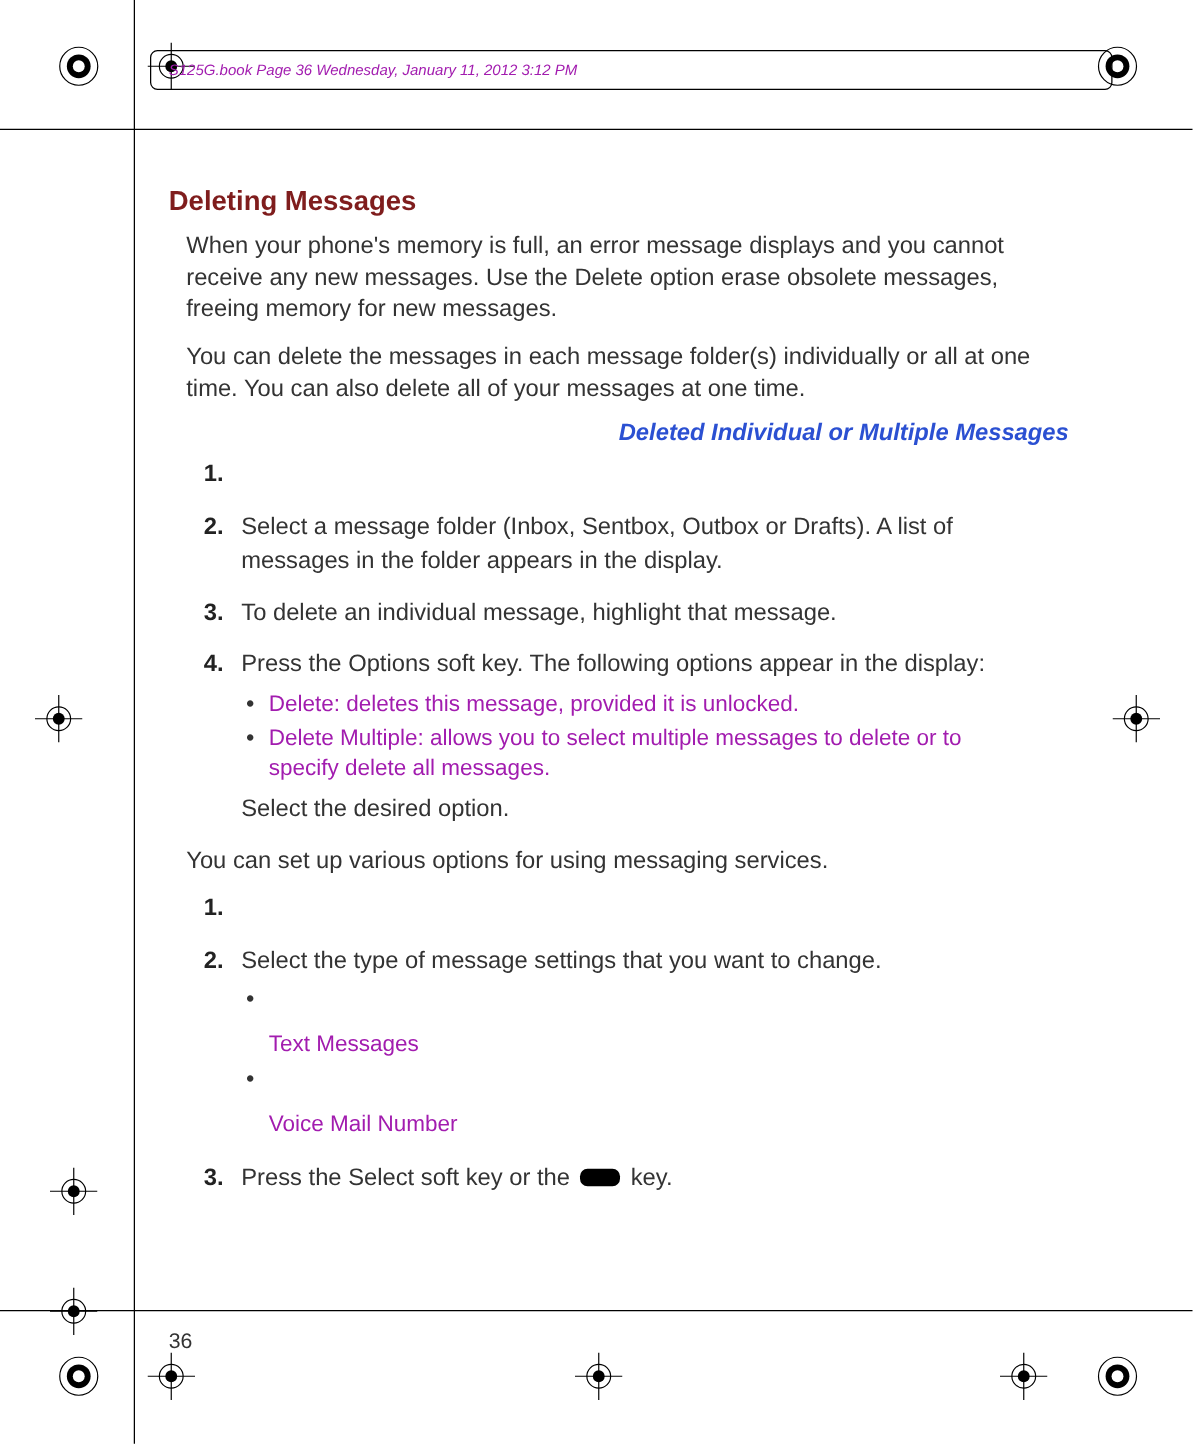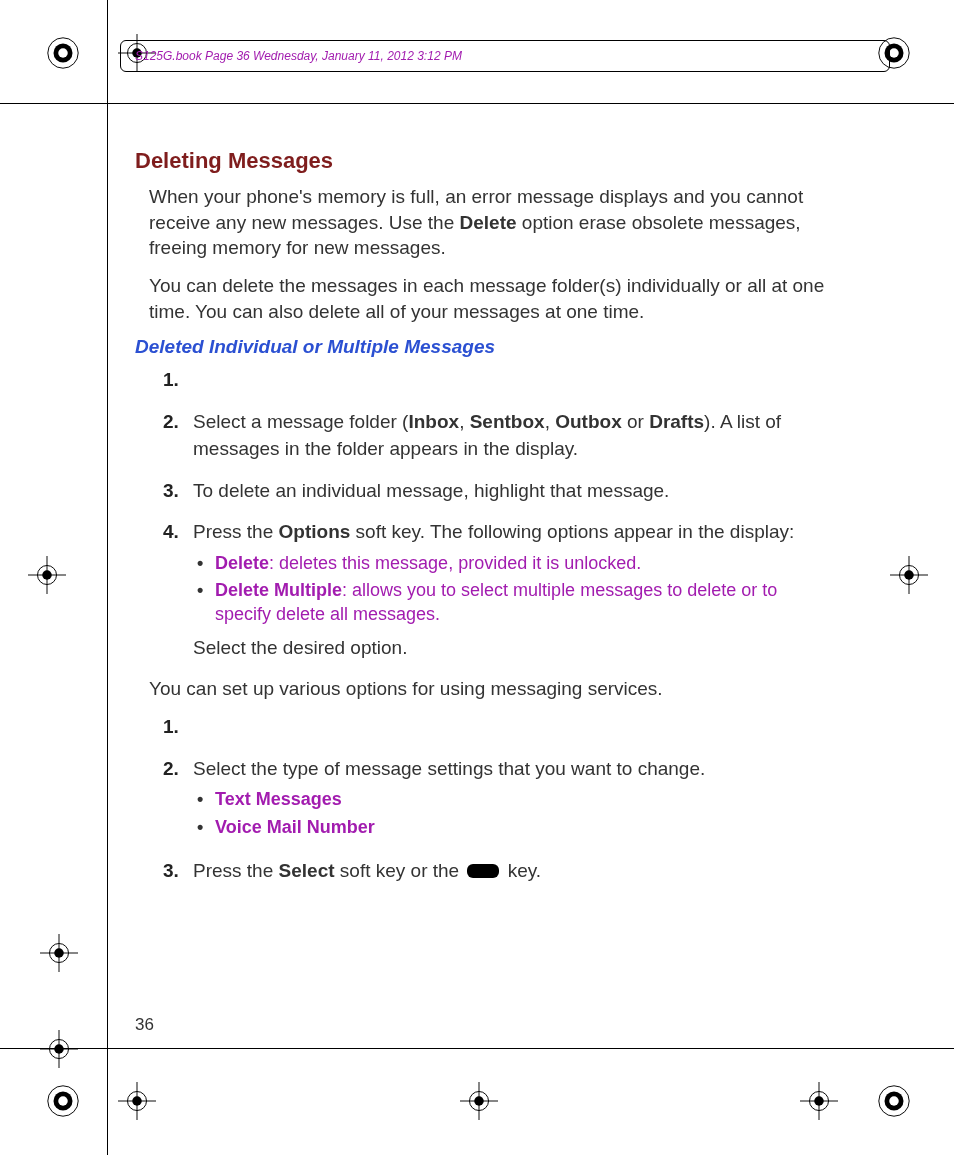--- a/index.html
+++ b/index.html
@@ -40,52 +40,53 @@
     font-weight: 700;
     font-size: 22px;
     margin: 8px 0 10px 0;
   }
   .h-blue-italic {
     color: #2b50d2;
     font-style: italic;
     font-weight: 700;
     font-size: 19px;
     margin: 6px 0 8px 0;
+    text-align: right;
   }
   .para {
     font-size: 19px;
     line-height: 1.35;
     margin: 6px 0 12px 14px;
     color: #333;
     max-width: 680px;
   }
   .ol { margin-left: 28px; }
   .li-row { display: flex; align-items: flex-start; margin: 8px 0 14px 0; font-size: 19px; line-height: 1.45; }
   .li-num { font-weight: 700; width: 30px; flex-shrink: 0; text-align: left; }
   .li-body { flex: 1; color: #333; max-width: 620px; }
   .sub-ul { margin-left: 4px; margin-top: 6px; }
   .sub-li { display: flex; align-items: flex-start; margin: 4px 0; font-size: 18px; line-height: 1.3; }
   .dot { width: 18px; flex-shrink: 0; font-weight: 700; }
   .sub-body { flex: 1; color: #a21caf; max-width: 600px; }
-  .b { font-weight: 700; font-family: Arial, Helvetica, sans-serif; }
+  .b { font-weight: 400; font-family: Arial, Helvetica, sans-serif; margin-top: 36px; }
   .cond { font-stretch: condensed; }
   .arrow { font-weight: 700; }
   .key-icon {
     display: inline-block;
     width: 32px;
     height: 14px;
     background: #000;
     border-radius: 6px;
     vertical-align: -1px;
     margin: 0 3px;
   }
   .page-num {
     position: absolute;
     left: 135px;
-    top: 1015px;
+    top: 1063px;
     font-size: 17px;
     color: #333;
   }
 </style>
 </head>
 <body>
 
 <div class="crop-line-h" style="top:103px;"></div>
 <div class="crop-line-h" style="top:1048px;"></div>
 <div class="crop-line-v" style="left:107px;"></div>

